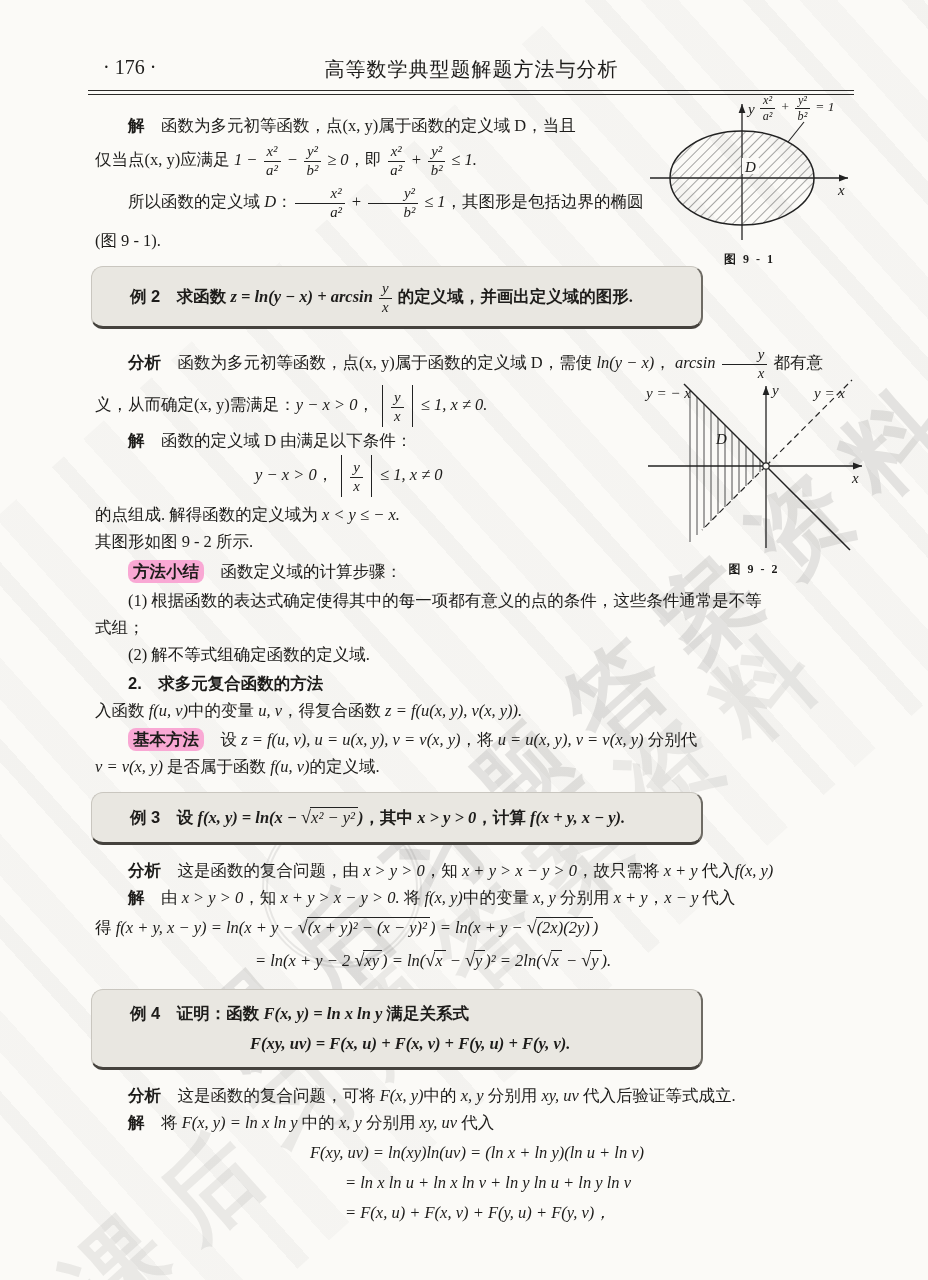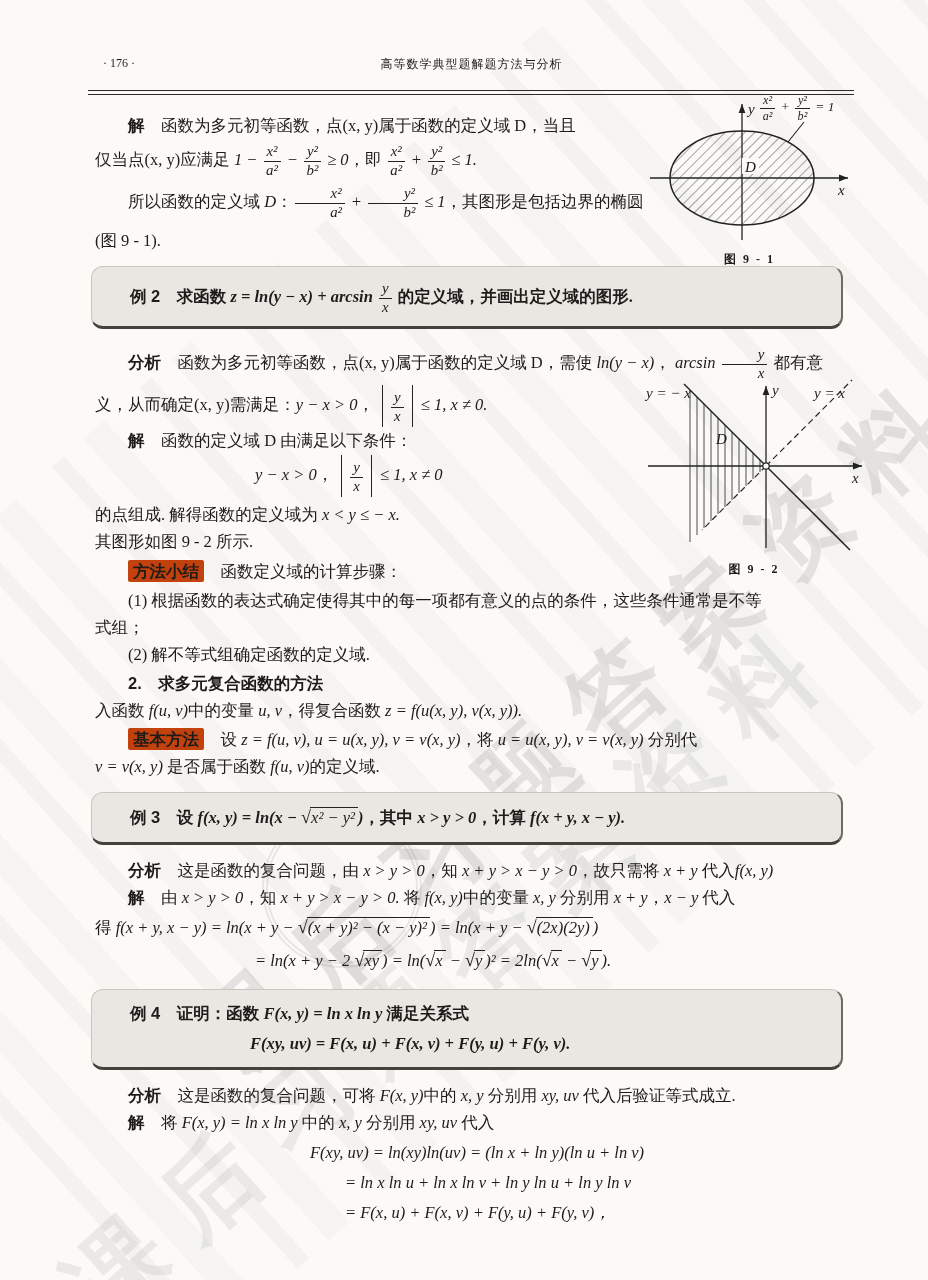--- a/index.html
+++ b/index.html
@@ -12,53 +12,53 @@
     background:repeating-linear-gradient(90deg,rgba(70,70,70,.045) 0 16px,transparent 16px 42px,
                rgba(70,70,70,.03) 42px 70px,transparent 70px 118px);pointer-events:none;}
   .wm{position:absolute;font-family:"DejaVu Sans","Liberation Sans",sans-serif;font-weight:900;
       font-size:96px;letter-spacing:28px;white-space:nowrap;transform:rotate(-42deg);
       transform-origin:0 0;pointer-events:none;}
   .wm1{left:170px;top:1010px;color:rgba(70,70,70,.13);}
   .wm2{left:40px;top:1255px;color:rgba(70,70,70,.09);}
   .stamp{position:absolute;left:262px;top:808px;width:148px;height:148px;border-radius:50%;
          border:6px double rgba(90,90,90,.12);pointer-events:none;}
   
-  .hdr{position:absolute;left:95px;right:80px;top:56px;height:24px;font-size:12px;}
+  .hdr{position:absolute;left:95px;right:80px;top:56px;height:24px;font-size:20px;}
   .pgnum{position:absolute;left:8px;top:0;}
   .btitle{position:absolute;left:0;right:0;top:0;text-align:center;letter-spacing:1px;}
   .rule{position:absolute;left:88px;right:74px;top:90px;height:3px;
         border-top:1.8px solid #2c2b29;border-bottom:1.2px solid #2c2b29;}
   
   .content{position:absolute;left:95px;top:106px;width:762px;z-index:2;}
   .ln{white-space:nowrap;min-height:27px;line-height:27px;}
   .tall{line-height:42px;}
   .med{line-height:33px;}
   .indent{text-indent:2em;}
   .off120{margin-left:120px;}
   .off160{margin-left:160px;}
   .off215{margin-left:215px;}
   .off250{margin-left:250px;}
   .tt{}
   .tm{font-style:italic;}
   .tb{font-family:"Liberation Sans","DejaVu Sans",sans-serif;font-weight:700;}
-  .thl{font-family:Liberation Sans, sans-serif;font-weight:700;
-       background:#c2410c;padding:2px 5px;border-radius:2px;}
+  .thl{font-family:Liberation Serif, serif;font-weight:700;
+       background:#f9a8d4;padding:2px 5px;border-radius:8px;}
   .frac{display:inline-block;text-align:center;vertical-align:middle;font-style:italic;
         line-height:1.06;font-size:.9em;margin:0 2px;}
   .fn{display:block;border-bottom:1.3px solid #222;padding:0 3px 1px;}
   .fd{display:block;padding-top:1px;}
   .abs{display:inline-block;border-left:1.4px solid #222;border-right:1.4px solid #222;
        padding:0 6px;margin:0 4px;vertical-align:middle;}
   .sqrt{white-space:nowrap;}
   .rad{font-style:normal;font-size:1.1em;}
   .rc{font-style:italic;border-top:1.3px solid #222;padding:0 3px 0 1px;margin-left:-1px;}
   
   .ex-box{background:#e9e7e1;border:1px solid #c9c6bf;border-right:2px solid #6e6b64;
           border-bottom:3px solid #45423d;border-radius:12px;box-sizing:border-box;
-          width:752px;margin:12px 0 12px -4px;padding:8px 16px 8px 38px;}
+          width:612px;margin:12px 0 12px -4px;padding:8px 16px 8px 38px;}
   .ex-box .tt{font-weight:600;}
   .ex-box .tm{font-weight:600;}
   
   .fig{position:absolute;z-index:3;}
   .fig1{left:642px;top:96px;width:215px;height:176px;}
   .fig2{left:638px;top:378px;width:232px;height:208px;}
   .fig-cap{text-align:center;font-weight:700;font-size:12px;letter-spacing:2px;margin-top:2px;}
   .eq-label{position:absolute;left:116px;top:-2px;font-size:13.5px;white-space:nowrap;
             line-height:1;z-index:4;}
   svg text{font-family:"Liberation Serif","DejaVu Serif",serif;}

